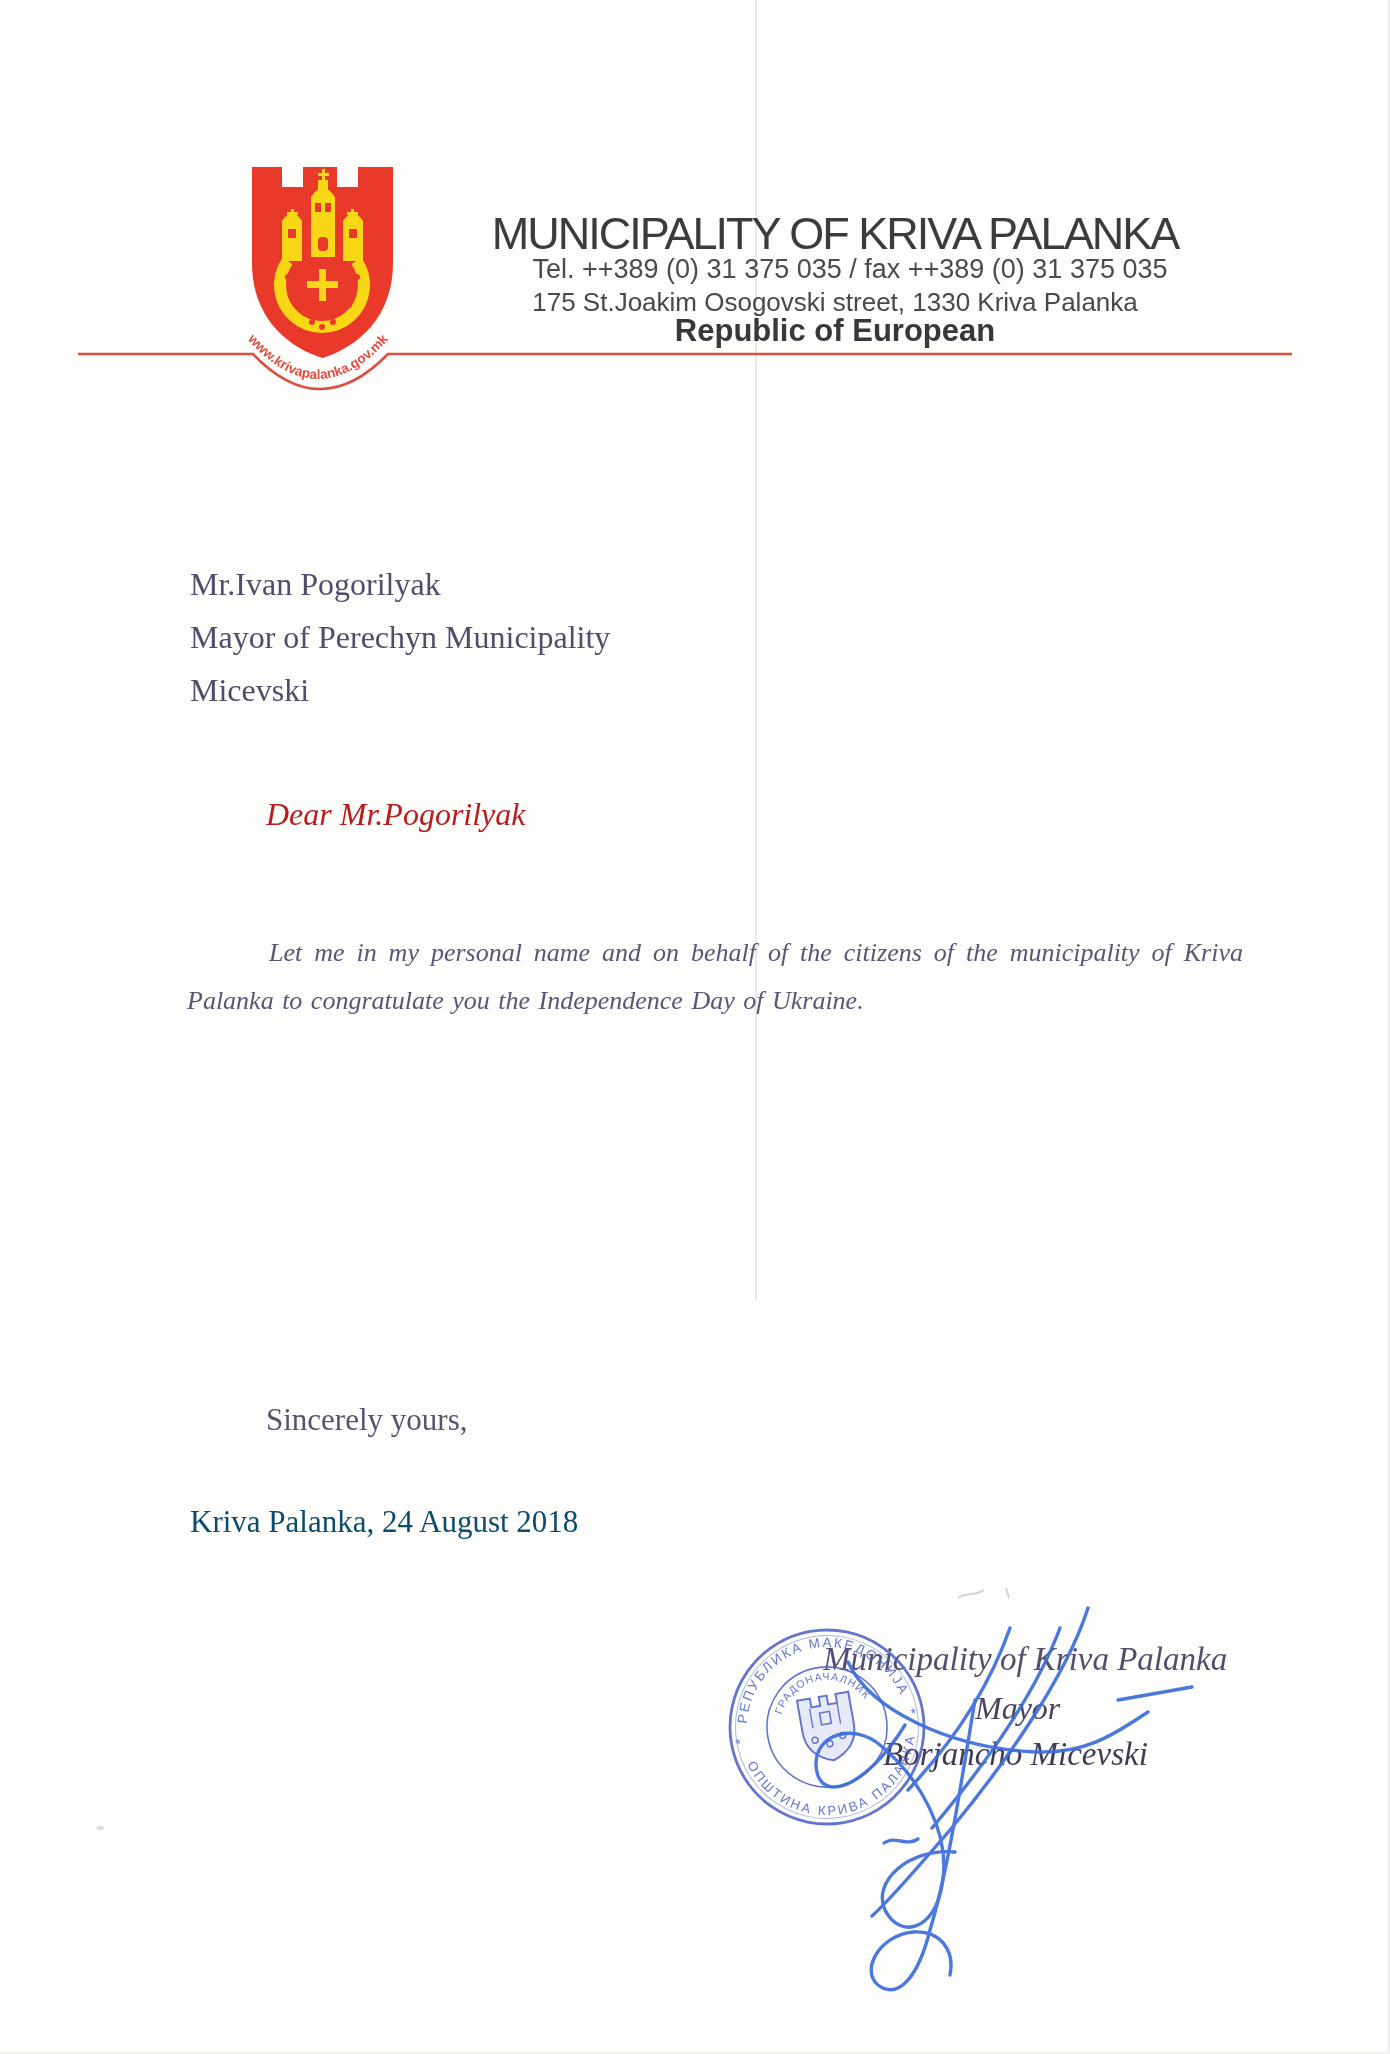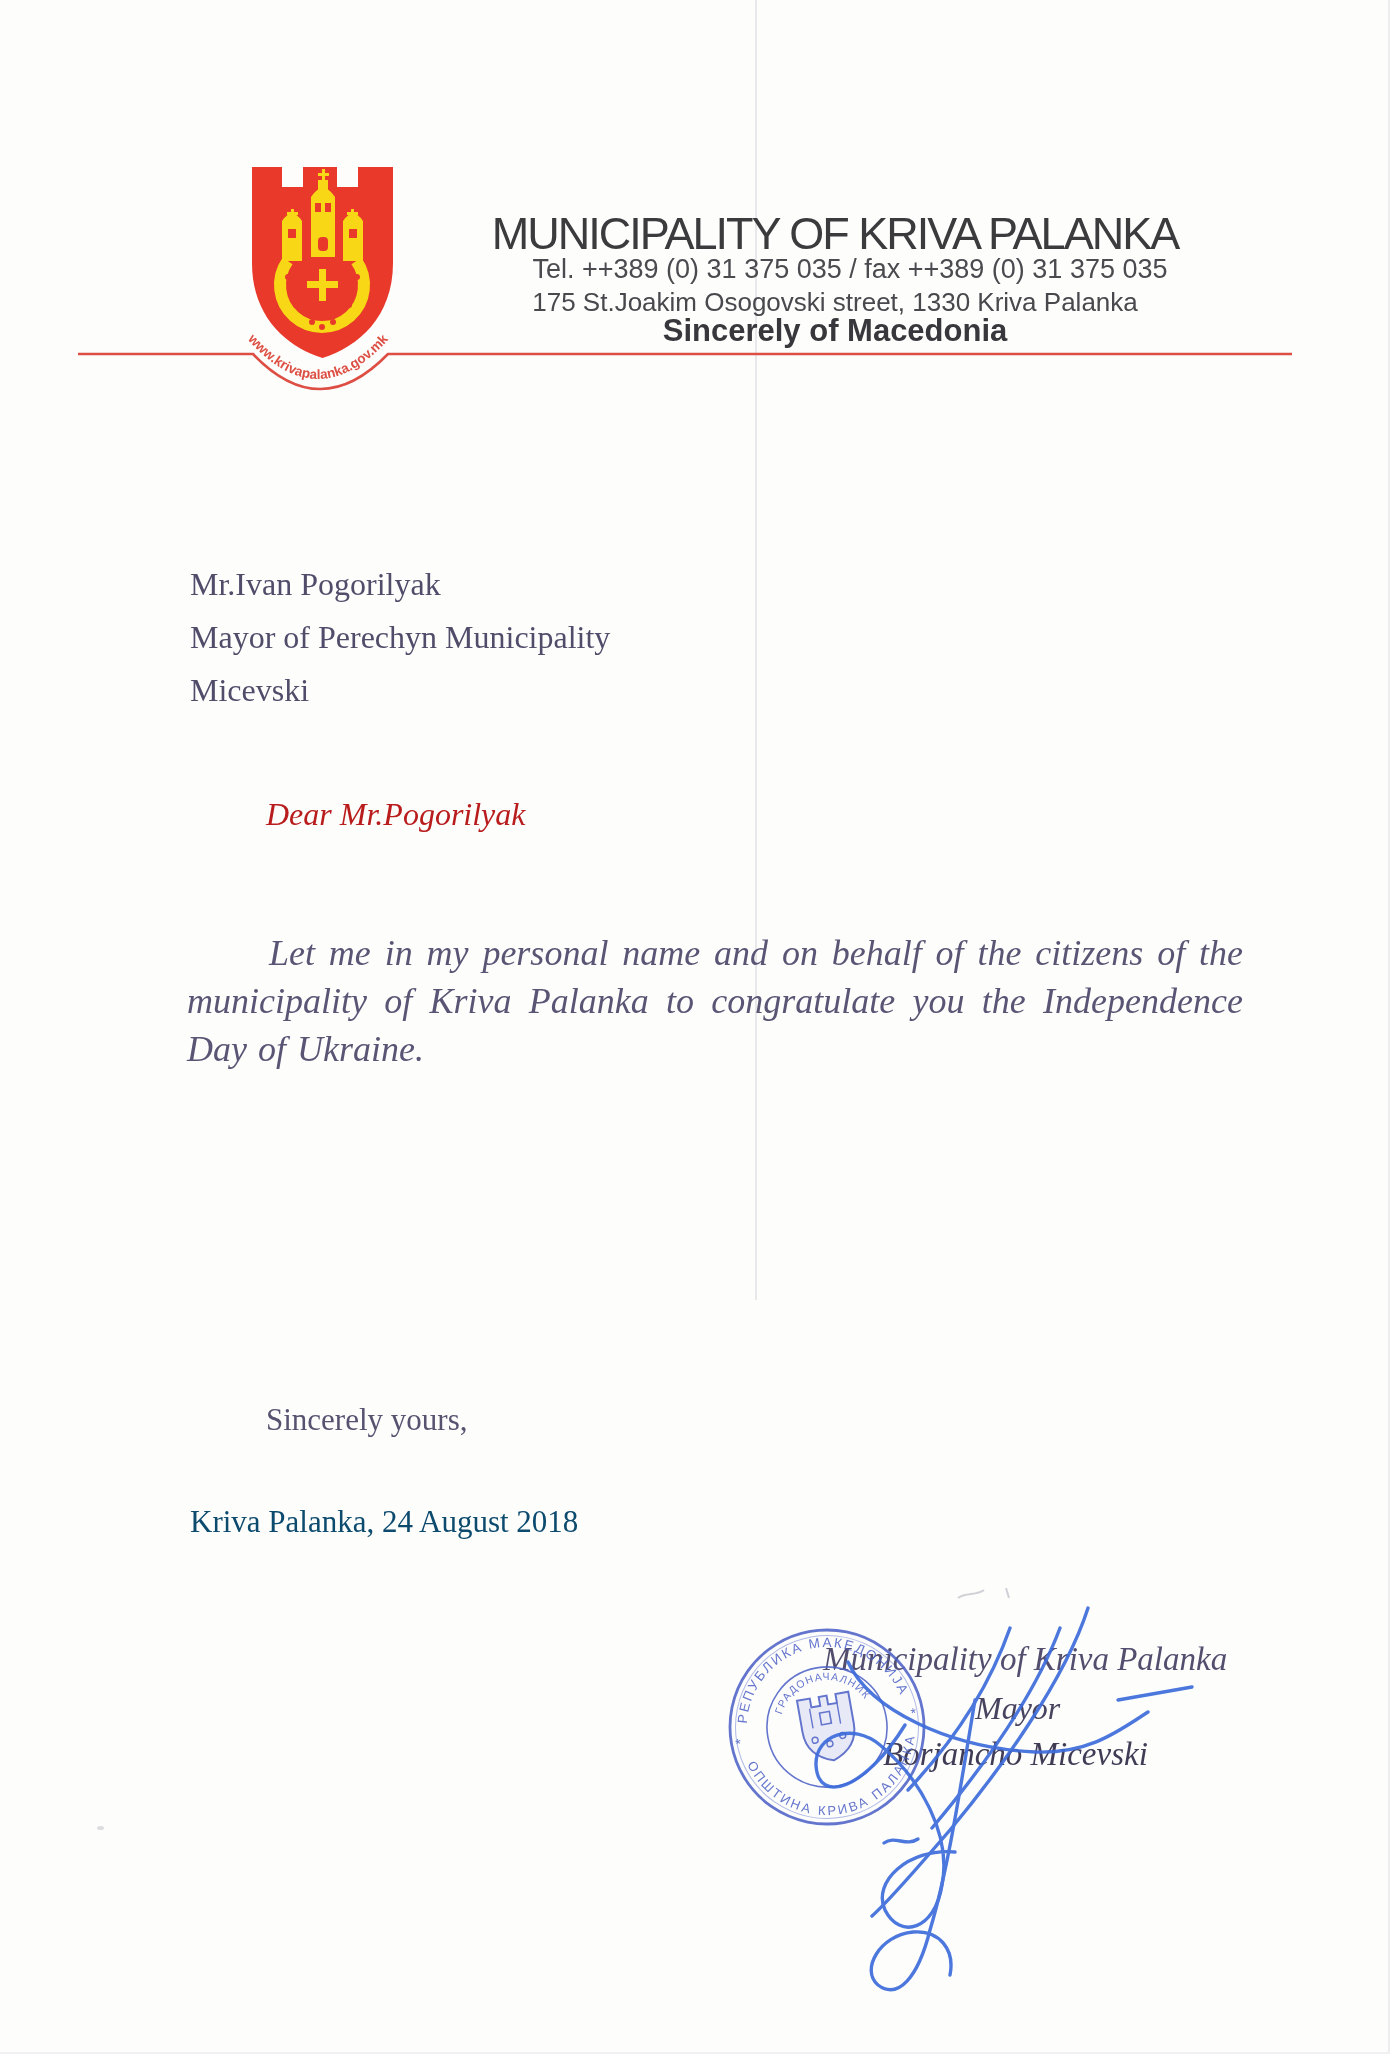--- a/index.html
+++ b/index.html
@@ -16,21 +16,21 @@
   
   .hdr{position:absolute;left:400px;top:0;width:870px;text-align:center;font-family:"Liberation Sans",sans-serif;}
   .hdr .title{position:absolute;left:0;top:208px;width:870px;font-size:45px;letter-spacing:-2px;color:#3b3b3e;white-space:nowrap;}
   .hdr .tel{position:absolute;left:15px;top:254px;width:870px;font-size:27px;color:#4a4a4f;white-space:nowrap;}
   .hdr .addr{position:absolute;left:0;top:287px;width:870px;font-size:26px;color:#48484d;white-space:nowrap;}
   .hdr .rep{position:absolute;left:0;top:313px;width:870px;font-size:31px;font-weight:700;color:#38383c;white-space:nowrap;}
 
   
   .recipient{position:absolute;left:190px;top:558px;font-size:32px;line-height:53px;color:#514c6a;}
   .salutation{position:absolute;left:266px;top:796px;font-style:italic;font-size:32px;color:#b91c1c;}
-  .body-block{position:absolute;left:187px;top:929px;width:1056px;font-style:italic;font-size:36px;line-height:48px;color:#5a5574;text-align:justify;}
+  .body-block{position:absolute;left:187px;top:929px;width:1056px;font-style:italic;font-size:26px;line-height:48px;color:#5a5574;text-align:justify;}
   .body-block p{margin:0;text-indent:82px;word-spacing:2px;}
   .sincerely{position:absolute;left:266px;top:1402px;font-size:31px;color:#575270;}
   .placedate{position:absolute;left:190px;top:1504px;font-size:31px;color:#0c4a6e;}
 
   
   .sig-org{position:absolute;left:823px;top:1641px;font-style:italic;font-size:33px;color:#534e6e;white-space:nowrap;}
   .sig-title{position:absolute;left:975px;top:1690px;font-style:italic;font-size:32px;color:#48445f;}
   .sig-name{position:absolute;left:883px;top:1736px;font-style:italic;font-size:33px;color:#403c55;white-space:nowrap;}
 
   svg{position:absolute;overflow:visible;}
@@ -101,21 +101,21 @@
     <path d="M0,34 H175 Q242,104 310,34 H1214" fill="none" stroke="#dd4f44" stroke-width="2.6"></path>
     <text font-family="Liberation Sans, sans-serif" font-size="13.5" font-weight="bold" fill="#dd4f44">
       <textPath href="#urlArc" startOffset="50%" text-anchor="middle">www.krivapalanka.gov.mk</textPath>
     </text>
   </svg>
 
   <div class="hdr">
     <div class="title">MUNICIPALITY OF KRIVA PALANKA</div>
     <div class="tel">Tel. ++389 (0) 31 375 035 / fax ++389 (0) 31 375 035</div>
     <div class="addr">175 St.Joakim Osogovski street, 1330 Kriva Palanka</div>
-    <div class="rep">Sincerely of Macedonia</div>
+    <div class="rep">Republic of European</div>
   </div>
 
   <div class="recipient">
     <div>Mr.Ivan Pogorilyak</div>
     <div>Mayor of Perechyn Municipality</div>
     <div>Micevski</div>
   </div>
 
   <div class="salutation">Dear Mr.Pogorilyak</div>
 

